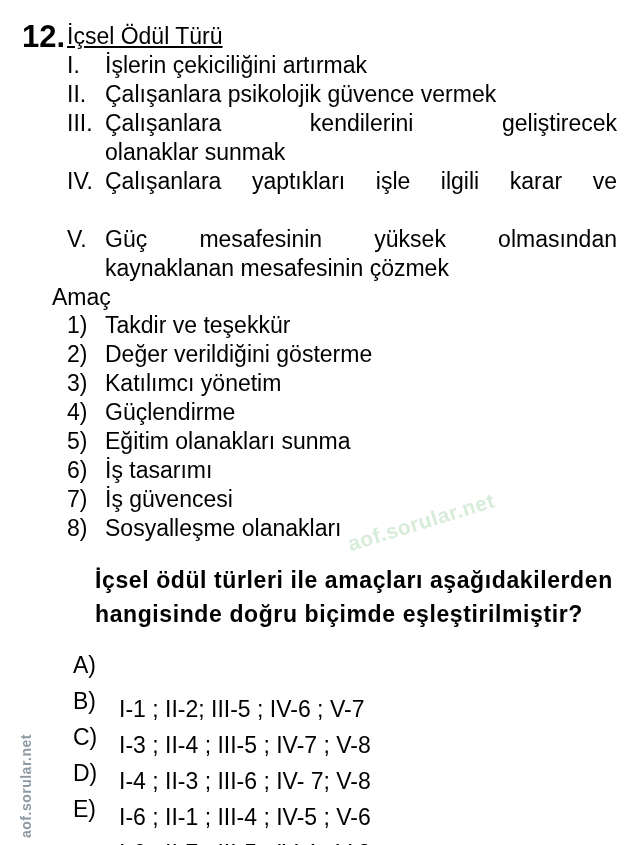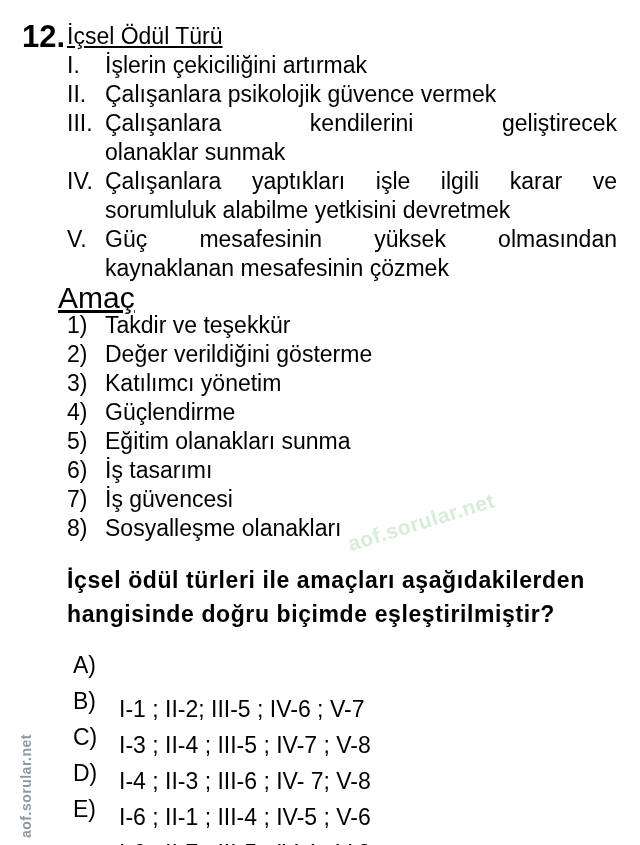--- a/index.html
+++ b/index.html
@@ -56,37 +56,36 @@
       left: 105px;
     }
     .row .text.justify {
       width: 512px;
       text-align: justify;
       text-align-last: justify;
       white-space: normal;
     }
     .subhead {
       position: absolute;
-      left: 58px;
-      font-size: 30px;
-      line-height: 29px;
-      text-decoration: underline;
+      left: 52px;
+      font-size: 23px;
+      line-height: 29px;
       text-underline-offset: 2px;
     }
     .question {
       position: absolute;
       left: 67px;
       top: 563px;
       width: 556px;
       font-size: 23px;
       line-height: 34px;
       font-weight: bold;
       letter-spacing: 0.6px;
     }
-    .question div { white-space: nowrap; }
+    .question div { white-space: nowrap; margin-left: 28px; }
     .opt {
       position: absolute;
       left: 0;
       width: 640px;
       font-size: 23px;
       line-height: 30px;
       height: 30px;
       white-space: nowrap;
     }
     .opt .label {
@@ -146,23 +145,20 @@
     <span class="marker">III.</span>
     <span class="text justify">Çalışanlara kendilerini geliştirecek</span>
   </div>
   <div class="row" style="top:138px">
     <span class="text">olanaklar sunmak</span>
   </div>
   <div class="row" style="top:167px">
     <span class="marker">IV.</span>
     <span class="text justify">Çalışanlara yaptıkları işle ilgili karar ve</span>
   </div>
-  <div class="row" style="top:196px">
-    <span class="text">sorumluluk alabilme yetkisini devretmek</span>
-  </div>
   <div class="row" style="top:225px">
     <span class="marker">V.</span>
     <span class="text justify">Güç mesafesinin yüksek olmasından</span>
   </div>
   <div class="row" style="top:254px">
     <span class="text">kaynaklanan mesafesinin çözmek</span>
   </div>
 
   <div class="subhead" style="top:283px">Amaç</div>
 

